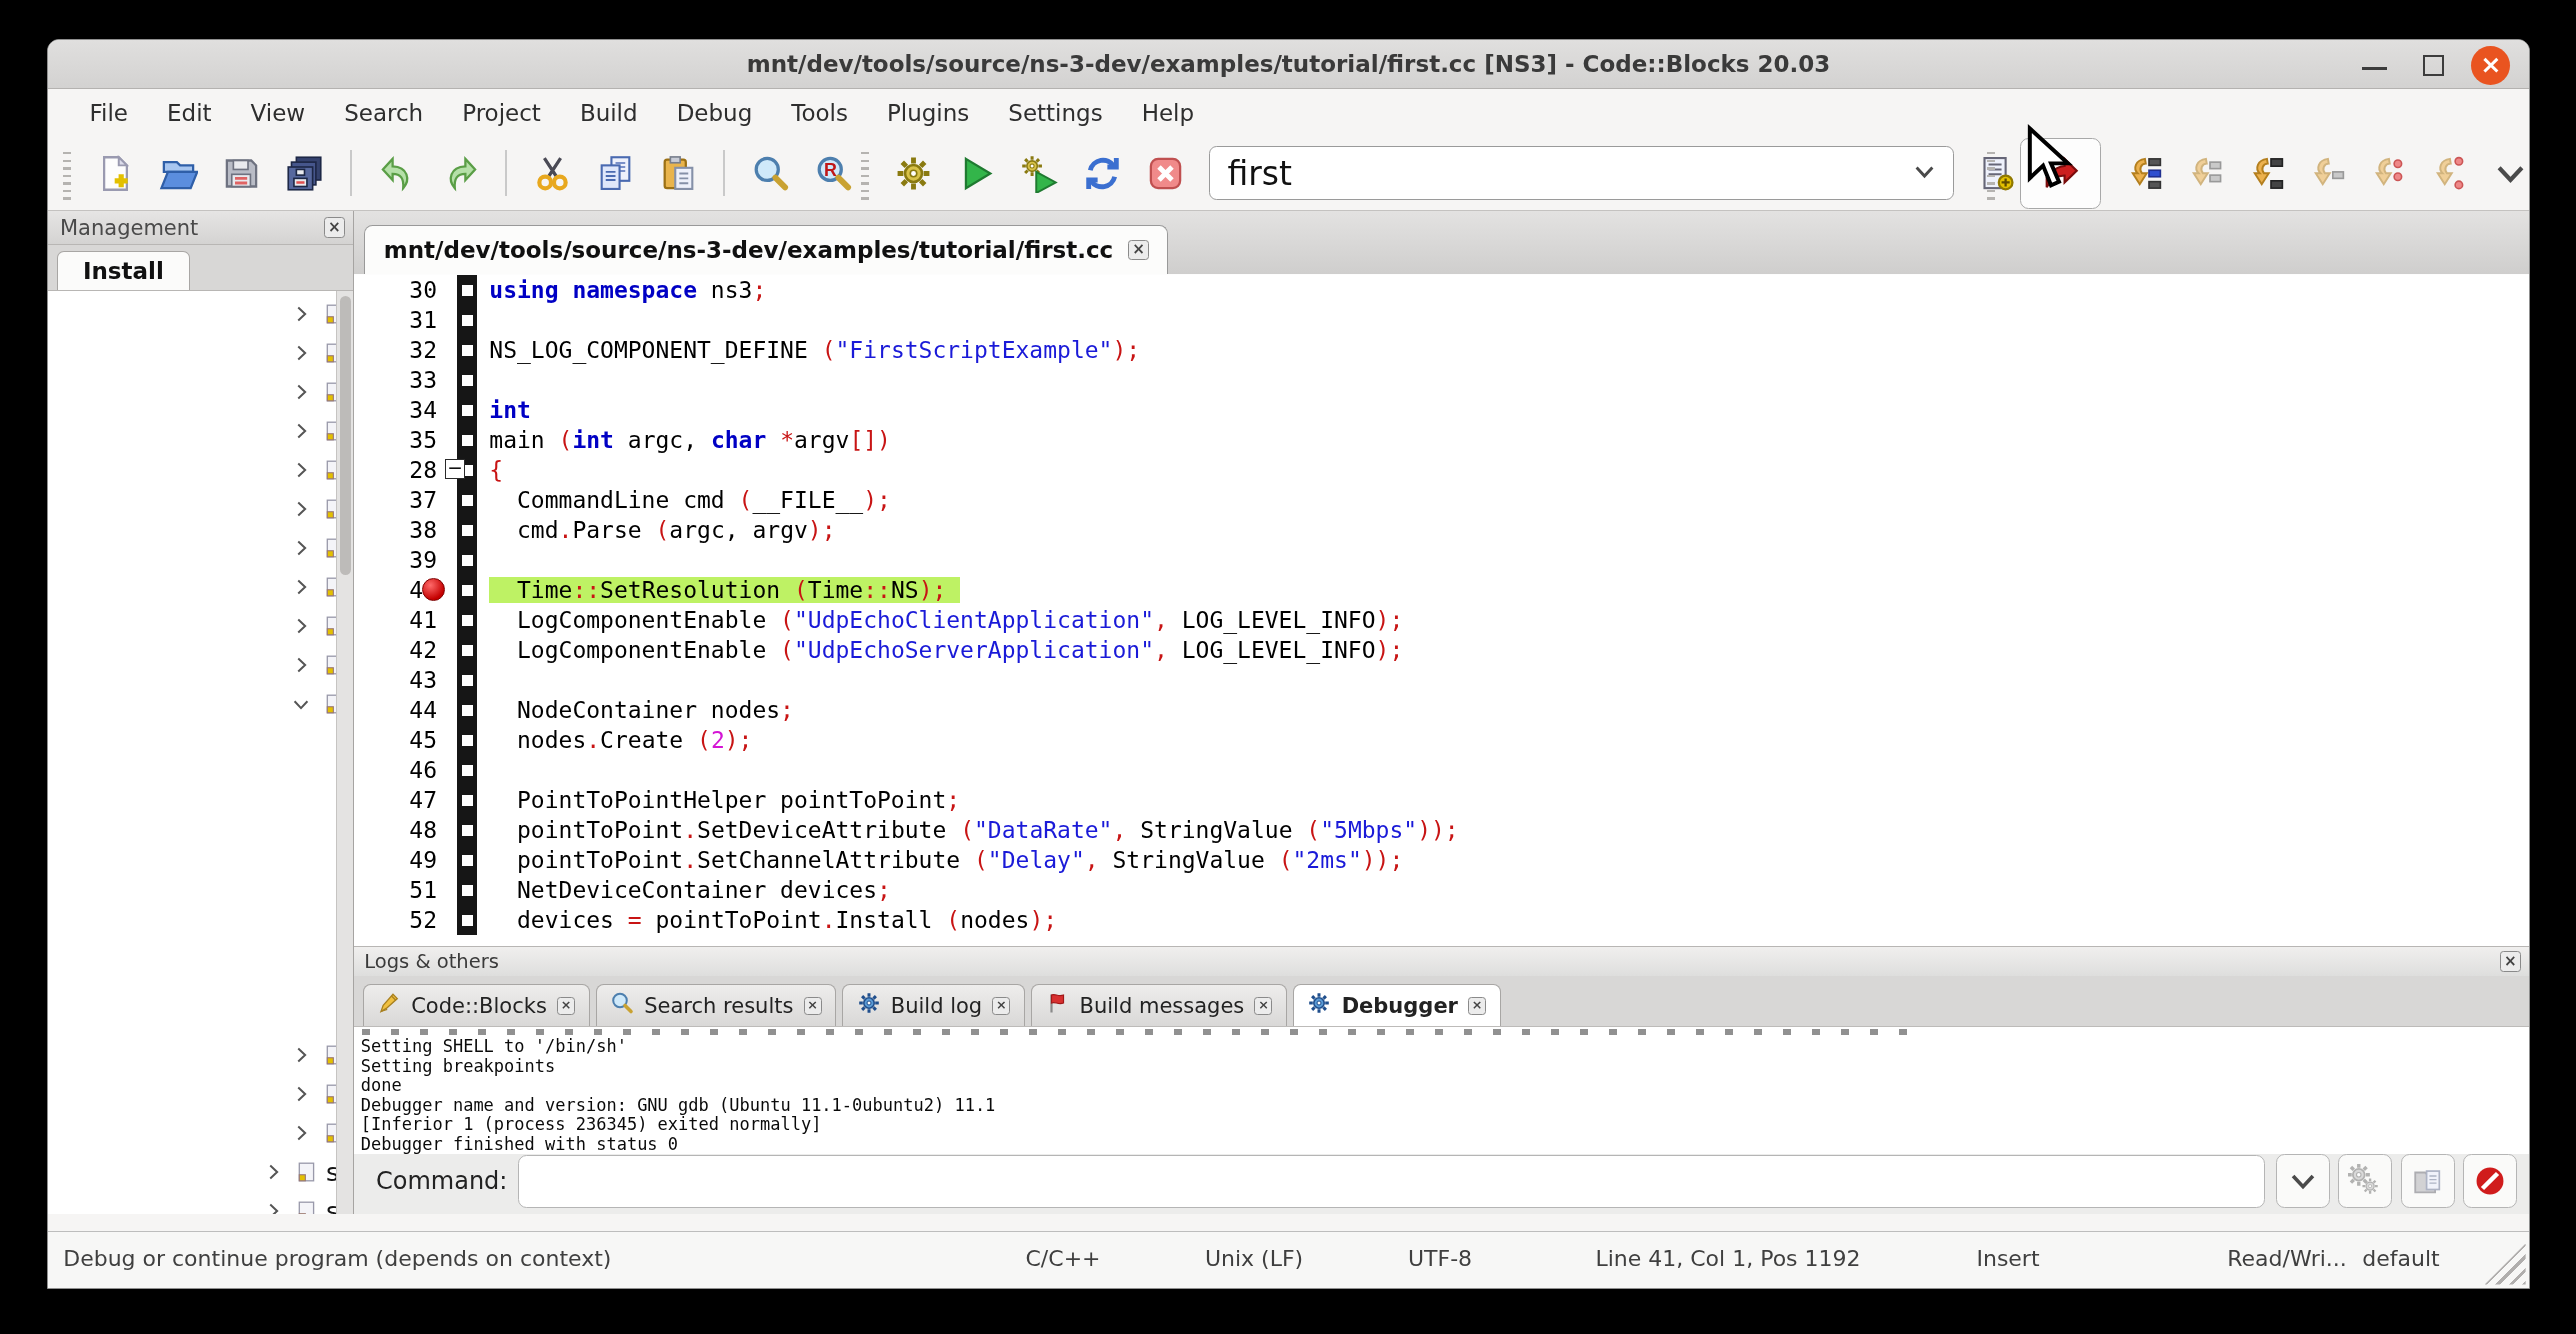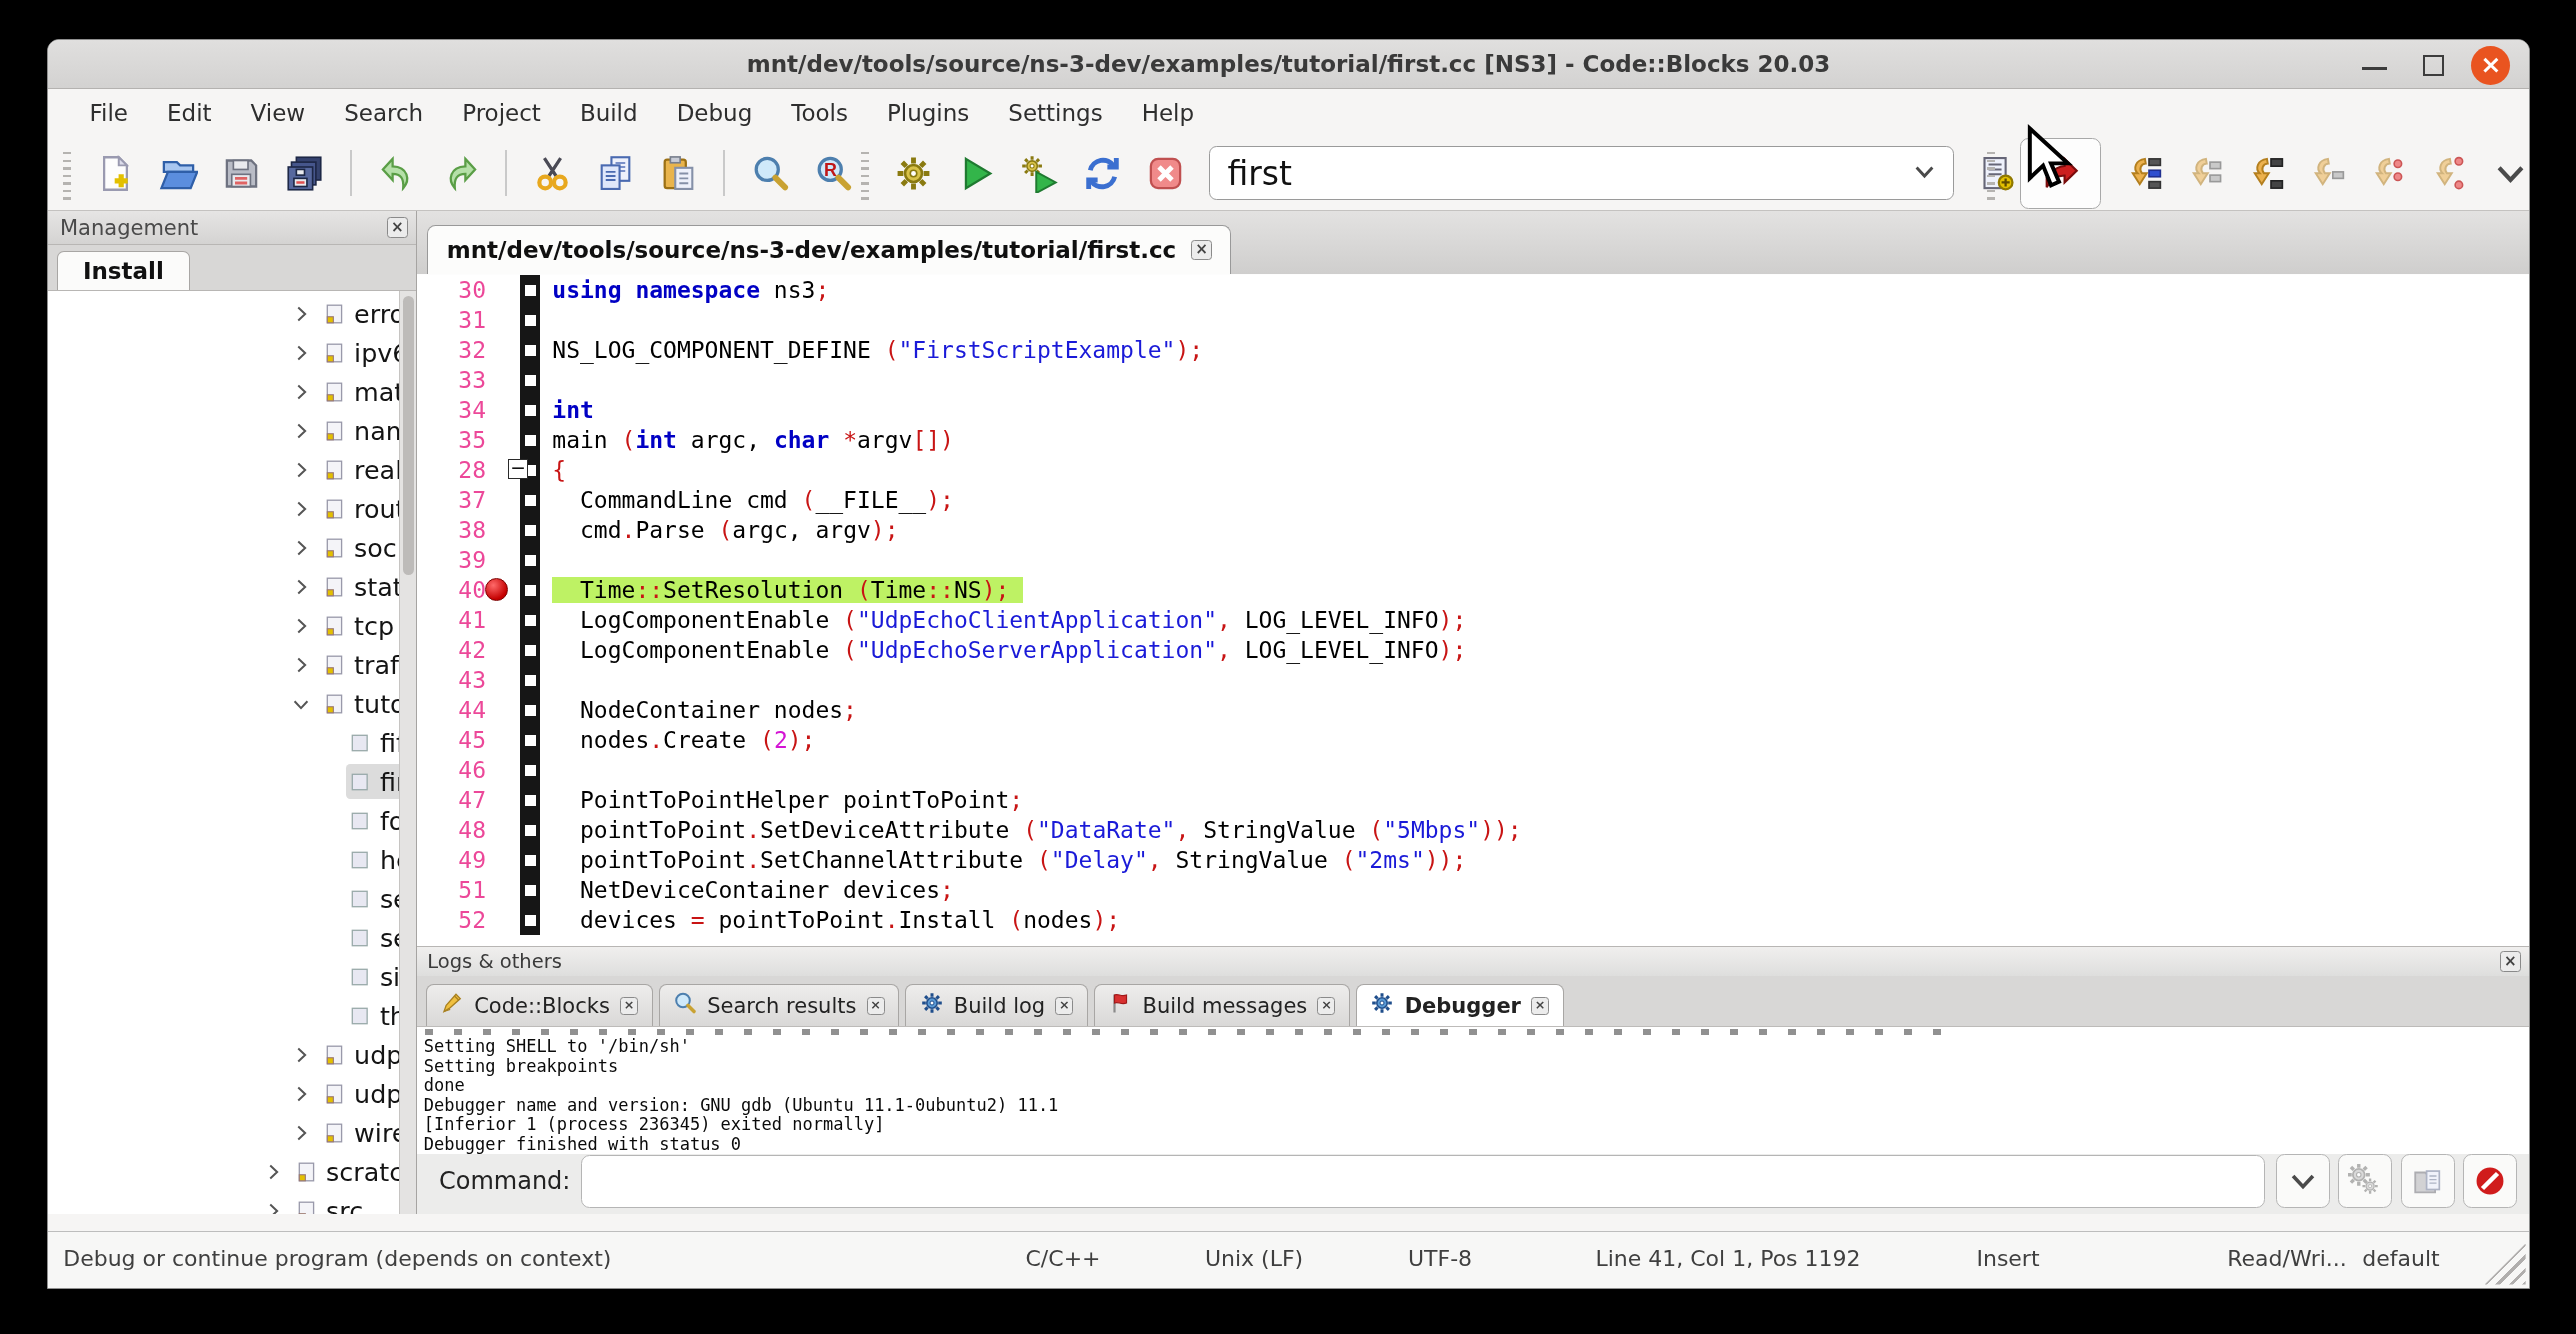--- a/index.html
+++ b/index.html
@@ -27,21 +27,21 @@
   .ticon svg{width:39px;height:39px;}
   .ticon.tactive{width:81px;height:71px;background:#fdfdfd;border:1.7px solid #a8a8a8;border-radius:8.5px;}
   .tsep{width:1.7px;height:46px;background:#c9c9c9;margin:0 1.7px;}
   .grip{width:7.6px;height:53px;background:repeating-linear-gradient(0deg,#b5b3b0 0 2.5px,transparent 2.5px 7.6px);margin-right:1.7px;}
   .combo{width:745px;height:54px;background:#fff;border:1.7px solid #9a9a9a;border-radius:7.6px;display:flex;
     align-items:center;padding:0 15.2px;}
   .combo input{border:none;outline:none;flex:1;font-size:33px;color:#111;font-family:inherit;background:transparent;}
   .combo .chev svg{width:27px;height:27px;}
   
   .main{flex:1 1 auto;display:flex;min-height:0;}
-  .leftpanel{width:369px;flex:0 0 auto;border-right:0.8px solid #a6a4a2;display:flex;flex-direction:column;background:#fca5a5;}
+  .leftpanel{width:306px;flex:0 0 auto;border-right:0.8px solid #a6a4a2;display:flex;flex-direction:column;background:#fca5a5;}
   .panel-caption{height:34px;background:linear-gradient(#e6e5e4,#d4d3d2);border-bottom:0.8px solid #b8b6b4;
     display:flex;align-items:center;padding:0 8.5px 0 12px;}
   .panel-caption .cap{flex:1;font-size:21px;color:#4a4a4a;}
   .xbox{width:20.3px;height:20.3px;border:1.7px solid #8a8a8a;border-radius:3.4px;background:#ececec;color:#444;
     display:inline-flex;align-items:center;justify-content:center;font-size:15.2px;font-weight:bold;flex:0 0 auto;}
   .xbox::after{content:"×";margin-top:-1.7px;}
   .panel-tabs{height:46px;background:#d8d7d6;border-bottom:0.8px solid #b8b6b4;display:flex;align-items:flex-end;padding-left:8.5px;}
   .ptab{height:39px;background:#fbfbfa;border:0.8px solid #a8a6a4;border-bottom:none;border-radius:6.8px 6.8px 0 0;
     font-size:23px;font-weight:bold;color:#111;display:flex;align-items:center;padding:0 25.4px;}
   .tree{flex:1;background:#fff;position:relative;overflow:hidden;padding-top:3.4px;}
@@ -59,21 +59,21 @@
   .rightpane{flex:1;display:flex;flex-direction:column;min-width:0;background:#fff;}
   .edtabbar{height:64px;background:linear-gradient(#e3e2e1,#cfcecd);border-bottom:0.8px solid #fdfdfd;
     display:flex;align-items:flex-end;padding-left:10.2px;flex:0 0 auto;}
   .edtab{height:49px;background:#fcfcfb;border:0.8px solid #999;border-bottom:none;border-radius:8.5px 8.5px 0 0;
     display:flex;align-items:center;gap:15.2px;padding:0 18.6px;}
   .edtab .lbl{font-size:23px;font-weight:bold;color:#101010;}
   
   .editor{height:671px;flex:0 0 auto;background:#fff;overflow:hidden;
     font-family:"DejaVu Sans Mono","Liberation Mono",monospace;font-size:23px;}
   .crow{height:30px;display:flex;align-items:center;position:relative;}
-  .cnum{width:103px;flex:0 0 auto;text-align:right;padding-right:34px;color:#ec4899;}
+  .cnum{width:103px;flex:0 0 auto;text-align:right;padding-right:20px;color:#000000;}
   .cmargin{width:20.3px;height:30px;flex:0 0 auto;background:#161616;display:flex;align-items:center;justify-content:center;}
   .cmargin .sq{width:11px;height:11px;background:#fff;}
   .ccontent{padding-left:12px;white-space:pre;}
   .cinner{display:inline-block;}
   .crow.hl .cinner{background:#bef264;padding-right:13.5px;}
   .ck{color:#0000c4;font-weight:bold;}
   .cs{color:#1a1ad8;}
   .co{color:#c81414;}
   .cnm{color:#d414d4;}
   .cd{color:#000;}

